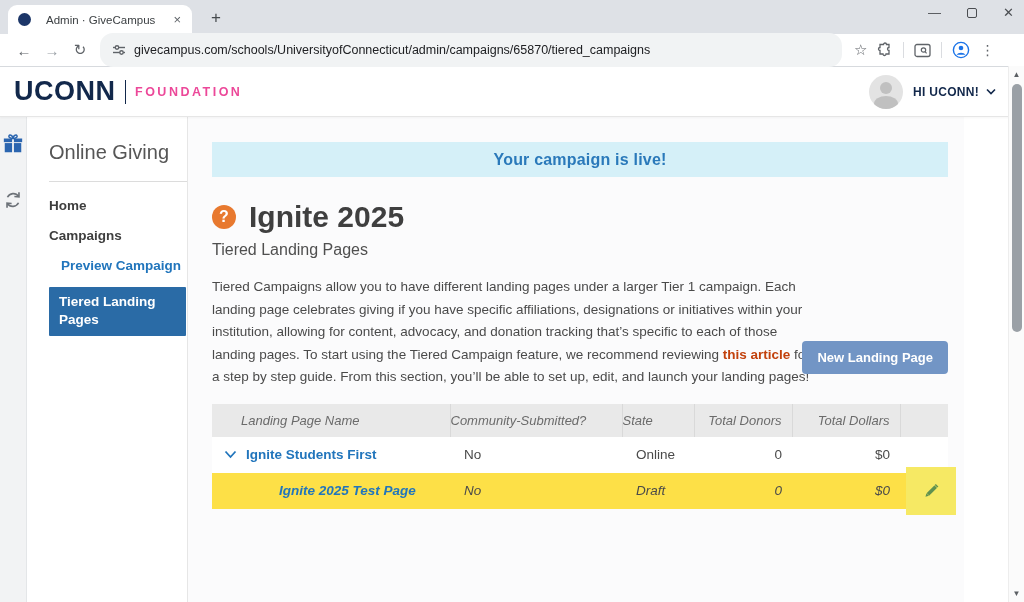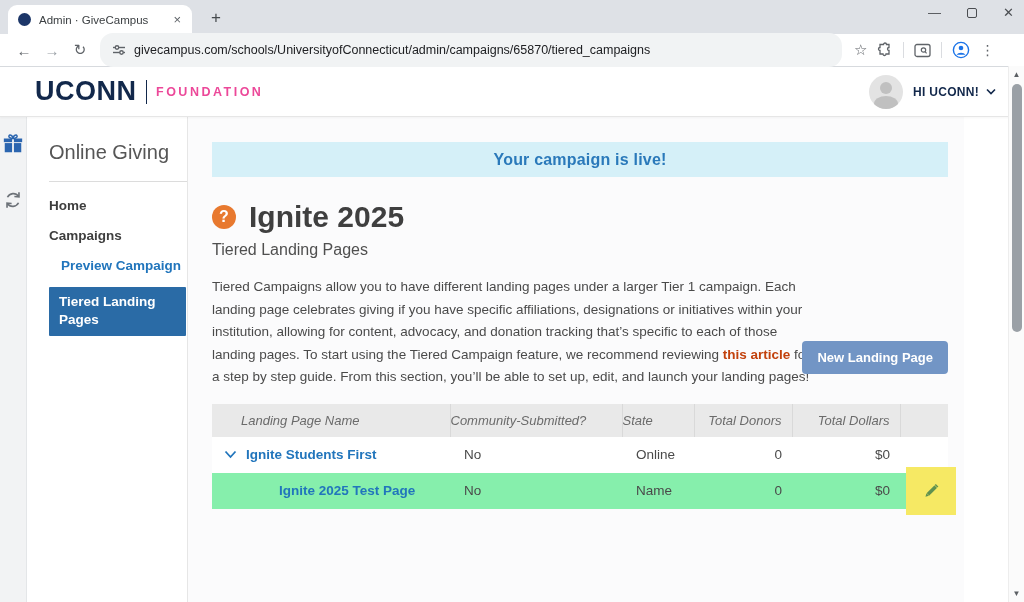--- a/index.html
+++ b/index.html
@@ -7,21 +7,21 @@
   body {
     font-family:"Liberation Sans", sans-serif;
     position:relative; overflow:hidden; background:#fff;
     -webkit-font-smoothing:antialiased;
   }
 
   
   .tabstrip { position:absolute; top:0; left:0; width:1024px; height:34px; background:#dee1e6; }
   .tab {
     position:absolute; left:8px; top:5px; width:184px; height:29px; background:#fff;
-    border-radius:9px 9px 0 0; display:flex; align-items:center; padding:0 8px 0 10px; gap:8px;
+    border-radius:9px 9px 0 0; display:flex; align-items:center; padding:0 8px 0 10px; gap:8px;text-align:center;
   }
   .favicon { width:13px; height:13px; border-radius:50%; background:#1c3668; flex:0 0 auto; }
   .tab-title { font-size:11.5px; color:#3c4043; flex:1; white-space:nowrap; overflow:hidden; }
   .tab-close { font-size:13px; color:#5f6368; cursor:default; padding:0 3px; }
   .new-tab-btn { position:absolute; left:204px; top:6px; font-size:17px; color:#45494d; width:24px; height:24px; text-align:center; line-height:24px; }
   .win-controls { position:absolute; right:10px; top:4px; display:flex; align-items:center; gap:26px; }
   .win-controls .wc { color:#4a4d51; font-size:13px; line-height:18px; }
   .wc-restore { width:10px; height:10px; border:1.2px solid #4a4d51; border-radius:2px; }
 
   .toolbar {
@@ -39,21 +39,21 @@
   .tb-sep { width:1px; height:16px; background:#dadce0; }
   .star-ico { font-size:15px; color:#5f6368; }
   .dots-ico { font-size:14px; color:#5f6368; letter-spacing:0; }
 
   
   .site-header {
     position:absolute; top:67px; left:0; width:1024px; height:50px; background:#fff;
     border-bottom:1px solid #e6e6e6; display:flex; align-items:center; padding:0 28px 0 14px;
     box-shadow:0 1px 2px rgba(0,0,0,.04); z-index:2;
   }
-  .logo { display:flex; align-items:center; gap:9px;margin-left:21px; }
+  .logo { display:flex; align-items:center; gap:9px; }
   .logo-primary { font-size:27px; font-weight:bold; letter-spacing:.5px; color:#12284b; }
   .logo-sep { width:1.5px; height:24px; background:#12284b; }
   .logo-secondary { font-size:12.5px; font-weight:bold; letter-spacing:2.5px; color:#ec4899; }
   .header-right { margin-left:auto; display:flex; align-items:center; gap:10px; }
   .avatar { width:34px; height:34px; border-radius:50%; background:#e3e3e3; overflow:hidden; position:relative; }
   .avatar .head { position:absolute; top:7px; left:11px; width:12px; height:12px; border-radius:50%; background:#c0c0c0; }
   .avatar .body-sh { position:absolute; top:21px; left:5px; width:24px; height:16px; border-radius:50% 50% 0 0; background:#c0c0c0; }
   .greeting { font-size:12px; font-weight:bold; color:#12284b; letter-spacing:.3px; }
   .greet-chev { margin-left:-3px; display:flex; }
 
@@ -103,21 +103,21 @@
   col.c-don{width:98px} col.c-dol{width:108px} col.c-act{width:48px}
   thead th {
     background:#e9e9e9; height:33px; font-size:13px; font-weight:normal; color:#6b6b6b;
     text-align:left; border-left:1px solid #d9d9d9;font-style:italic;
   }
   thead th:first-child { border-left:none; padding-left:29px; }
   th.h-comm, th.h-state { }
   th.h-num { text-align:right; padding-right:10px; }
   tbody td { height:36px; font-size:13.5px; color:#4a4a4a; }
   tr.row-parent { background:#fff; }
-  tr.row-child { background:#86efac; }
+  tr.row-child { background:#fde047;font-style:italic; }
   td.td-comm, td.td-state { padding-left:14px; }
   td.td-num { text-align:right; padding-right:10px; }
   .name-cell { display:flex; align-items:center; gap:9px; padding-left:12px; }
   .name-cell-child { padding-left:67px; }
   .row-link { color:#2175bc; font-weight:bold; text-decoration:none; font-size:13.5px; }
 
   .edit-highlight {
     position:absolute; left:694px; top:63px; width:50px; height:48px; background:#f6e964;
     display:flex; align-items:center; justify-content:center; z-index:3;
   }
@@ -297,21 +297,21 @@
             <td class="td-num">$0</td>
             <td></td>
           </tr>
           <tr class="row-child">
             <td>
               <span class="name-cell name-cell-child">
                 <a class="row-link" href="#">Ignite 2025 Test Page</a>
               </span>
             </td>
             <td class="td-comm">No</td>
-            <td class="td-state">Name</td>
+            <td class="td-state">Draft</td>
             <td class="td-num">0</td>
             <td class="td-num">$0</td>
             <td></td>
           </tr>
         </tbody>
       </table>
 
       <div class="edit-highlight">
         <span style="display:flex;">
           <svg width="20" height="20" viewBox="0 0 20 20">

